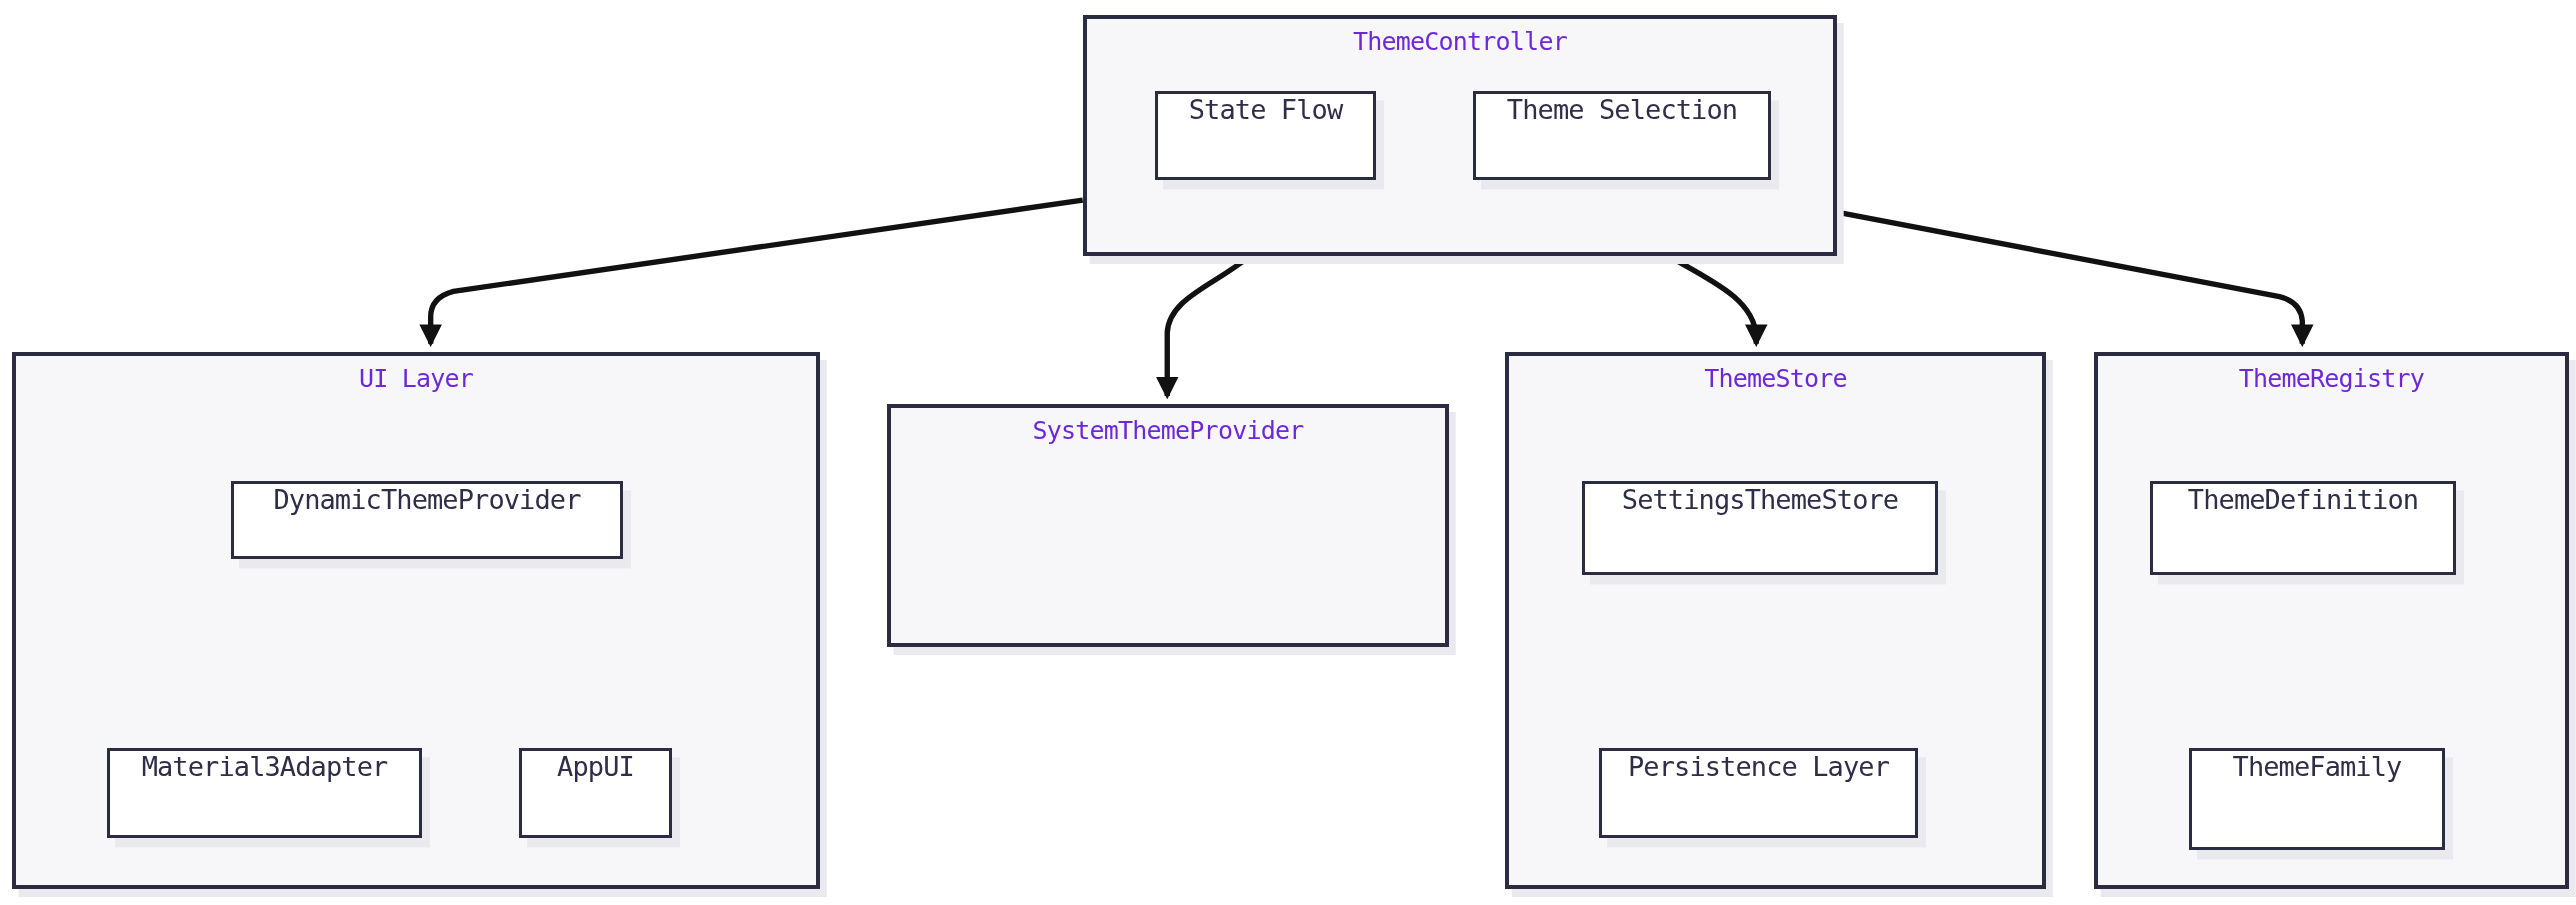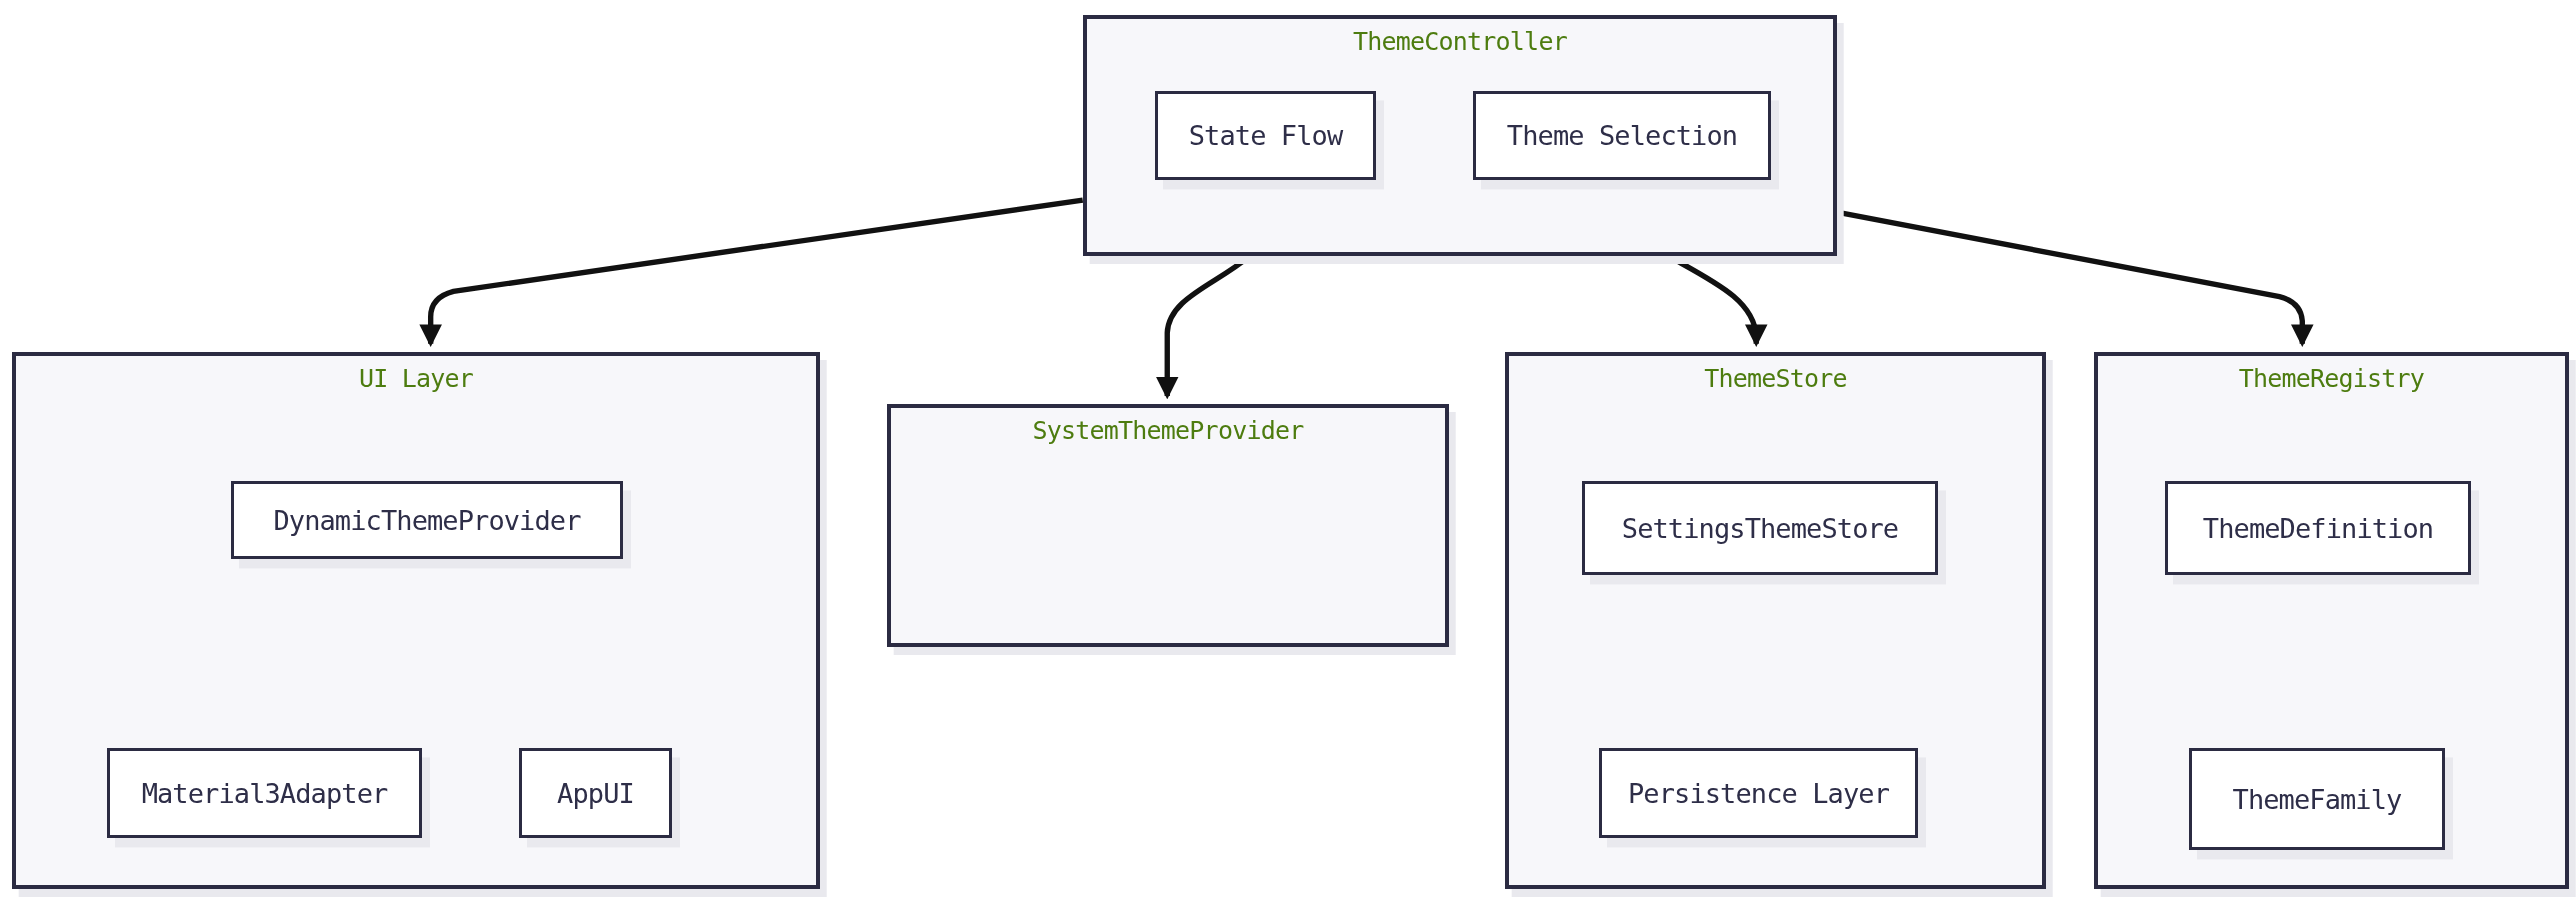--- a/index.html
+++ b/index.html
@@ -29,31 +29,31 @@
     box-shadow: 6.7px 8px 0 #e9e9ee;
     box-sizing: border-box;
   }
   .group-title {
     position: absolute;
     left: 0; right: 0;
     top: 8px;
     text-align: center;
     font-size: 25px;
     letter-spacing: -0.8px;
-    color: #4d7c0f;
+    color: #6d28d9;
     white-space: nowrap;
   }
   .node {
     position: absolute;
     background: #ffffff;
     border: 3.4px solid #2b2b42;
     box-shadow: 8px 9.4px 0 #e9e9ee;
     box-sizing: border-box;
     display: flex;
-    align-items: center;
+    align-items: flex-start;
     justify-content: center;
   }
   .node-label {
     font-size: 27px;
     letter-spacing: -0.9px;
     color: #2e2e48;
     white-space: nowrap;
   }
 </style>
 </head>
@@ -105,21 +105,21 @@
     <div class="node" style="left:73px; top:125px; width:356px; height:94px;">
       <span class="node-label">SettingsThemeStore</span>
     </div>
     <div class="node" style="left:90px; top:392px; width:319px; height:90px;">
       <span class="node-label">Persistence Layer</span>
     </div>
   </div>
 
   <div class="group" style="left:2082px; top:352px; width:475px; height:537px;margin-left:12px;">
     <div class="group-title">ThemeRegistry</div>
-    <div class="node" style="left:67px; top:125px; width:306px; height:94px;">
+    <div class="node" style="left:52px; top:125px; width:306px; height:94px;">
       <span class="node-label">ThemeDefinition</span>
     </div>
     <div class="node" style="left:91px; top:392px; width:256px; height:102px;">
       <span class="node-label">ThemeFamily</span>
     </div>
   </div>
 
 </div>
 
 

